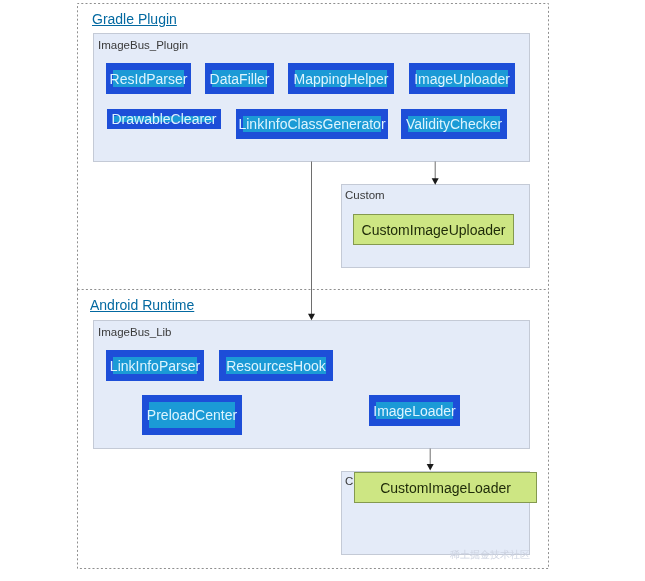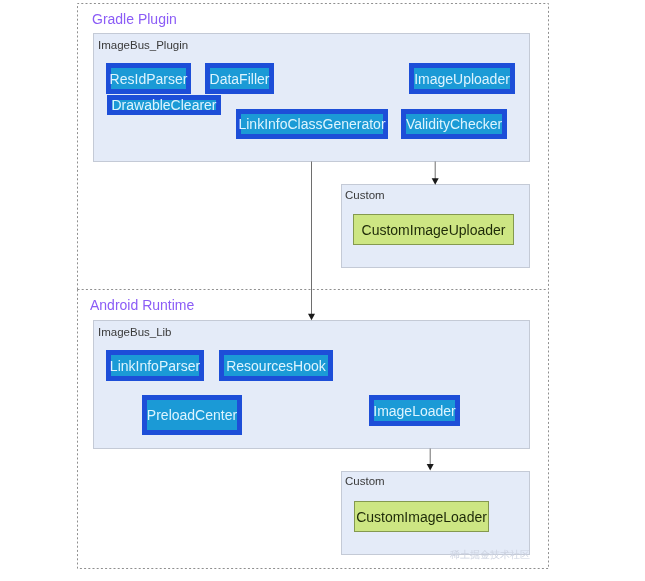--- a/index.html
+++ b/index.html
@@ -1,22 +1,22 @@
 <!DOCTYPE html>
 <html><head>
 <meta charset="utf-8">
 <style>
   html,body{margin:0;padding:0;}
   body{width:645px;height:581px;background:#ffffff;font-family:"Liberation Sans",sans-serif;position:relative;overflow:hidden;}
   .stage{position:absolute;left:0;top:0;width:645px;height:581px;}
   .region{position:absolute;background:#ffffff;}
-  .group-title{position:absolute;font-size:14px;color:#8b5cf6;line-height:17px;white-space:nowrap;}
+  .group-title{position:absolute;font-size:14px;color:#0369a1;line-height:17px;white-space:nowrap;text-decoration:underline;}
   .panel{position:absolute;background:#e4ebf8;border:1px solid #c4cad6;box-sizing:border-box;}
   .panel-title{position:absolute;font-size:11.5px;color:#3a3a3a;line-height:14px;white-space:nowrap;}
-  .node{position:absolute;background:#1b9ad6;border:5px solid #1d4ed8;box-sizing:border-box;color:#ddf4fe;font-size:14px;display:flex;align-items:center;justify-content:center;white-space:nowrap;}
+  .node{position:absolute;background:#1b9ad6;border:7px solid #1d4ed8;box-sizing:border-box;color:#ddf4fe;font-size:14px;display:flex;align-items:center;justify-content:center;white-space:nowrap;}
   .green{background:#cde683;border:1px solid #84994f;color:#1e2a08;font-size:14px;}
   svg.overlay{position:absolute;left:0;top:0;width:645px;height:581px;}
   .wm{position:absolute;font-size:10px;color:#ccd2e0;letter-spacing:0px;white-space:nowrap;font-family:"DejaVu Sans",sans-serif;}
 </style>
 </head>
 <body>
 
 <div class="stage">
 
  <div class="region" style="left:78px;top:4px;width:470px;height:285px;"></div>
@@ -30,39 +30,40 @@
    </g>
  </svg>
 
  <div class="group-title" style="left:92px;top:11px;">Gradle Plugin</div>
  <div class="group-title" style="left:90px;top:297px;">Android Runtime</div>
 
  <div class="panel" style="left:93px;top:33px;width:437px;height:129px;"></div>
  <div class="panel-title" style="left:98px;top:38px;">ImageBus_Plugin</div>
  <div class="node" style="left:106px;top:63px;width:85px;height:31px;">ResIdParser</div>
  <div class="node" style="left:205px;top:63px;width:69px;height:31px;">DataFiller</div>
+ <div class="node" style="left:288px;top:63px;width:106px;height:31px;">MappingHelper</div>
  <div class="node" style="left:409px;top:63px;width:106px;height:31px;">ImageUploader</div>
- <div class="node" style="left:107px;top:95px;width:114px;height:20px;">DrawableClearer</div>
+ <div class="node" style="left:107px;top:109px;width:114px;height:20px;">DrawableClearer</div>
  <div class="node" style="left:236px;top:109px;width:152px;height:30px;">LinkInfoClassGenerator</div>
  <div class="node" style="left:401px;top:109px;width:106px;height:30px;">ValidityChecker</div>
 
  <div class="panel" style="left:341px;top:184px;width:189px;height:84px;"></div>
  <div class="panel-title" style="left:345px;top:188px;">Custom</div>
  <div class="node green" style="left:353px;top:214px;width:161px;height:31px;">CustomImageUploader</div>
 
  <div class="panel" style="left:93px;top:320px;width:437px;height:129px;"></div>
  <div class="panel-title" style="left:98px;top:325px;text-align:center;">ImageBus_Lib</div>
  <div class="node" style="left:106px;top:350px;width:98px;height:31px;">LinkInfoParser</div>
  <div class="node" style="left:219px;top:350px;width:114px;height:31px;">ResourcesHook</div>
  <div class="node" style="left:142px;top:395px;width:100px;height:40px;">PreloadCenter</div>
  <div class="node" style="left:369px;top:395px;width:91px;height:31px;">ImageLoader</div>
 
  <div class="panel" style="left:341px;top:471px;width:189px;height:84px;"></div>
  <div class="panel-title" style="left:345px;top:474px;">Custom</div>
- <div class="node green" style="left:354px;top:501px;width:135px;height:31px;">CustomImageLoader</div>
+ <div class="node green" style="left:354px;top:472px;width:183px;height:31px;">CustomImageLoader</div>
 
  <svg class="overlay" viewBox="0 0 645 581">
    <g stroke="#6e6e6e" stroke-width="1" fill="#1a1a1a">
      <line x1="311.5" y1="161.5" x2="311.5" y2="314.2"></line>
      <polygon points="308,313.8 315,313.8 311.5,320.2" stroke="none"></polygon>
      <line x1="435.2" y1="161.5" x2="435.2" y2="179"></line>
      <polygon points="431.7,178.3 438.7,178.3 435.2,184.7" stroke="none"></polygon>
      <line x1="430.2" y1="448.5" x2="430.2" y2="464.5"></line>
      <polygon points="426.7,464 433.7,464 430.2,470.4" stroke="none"></polygon>
    </g>

